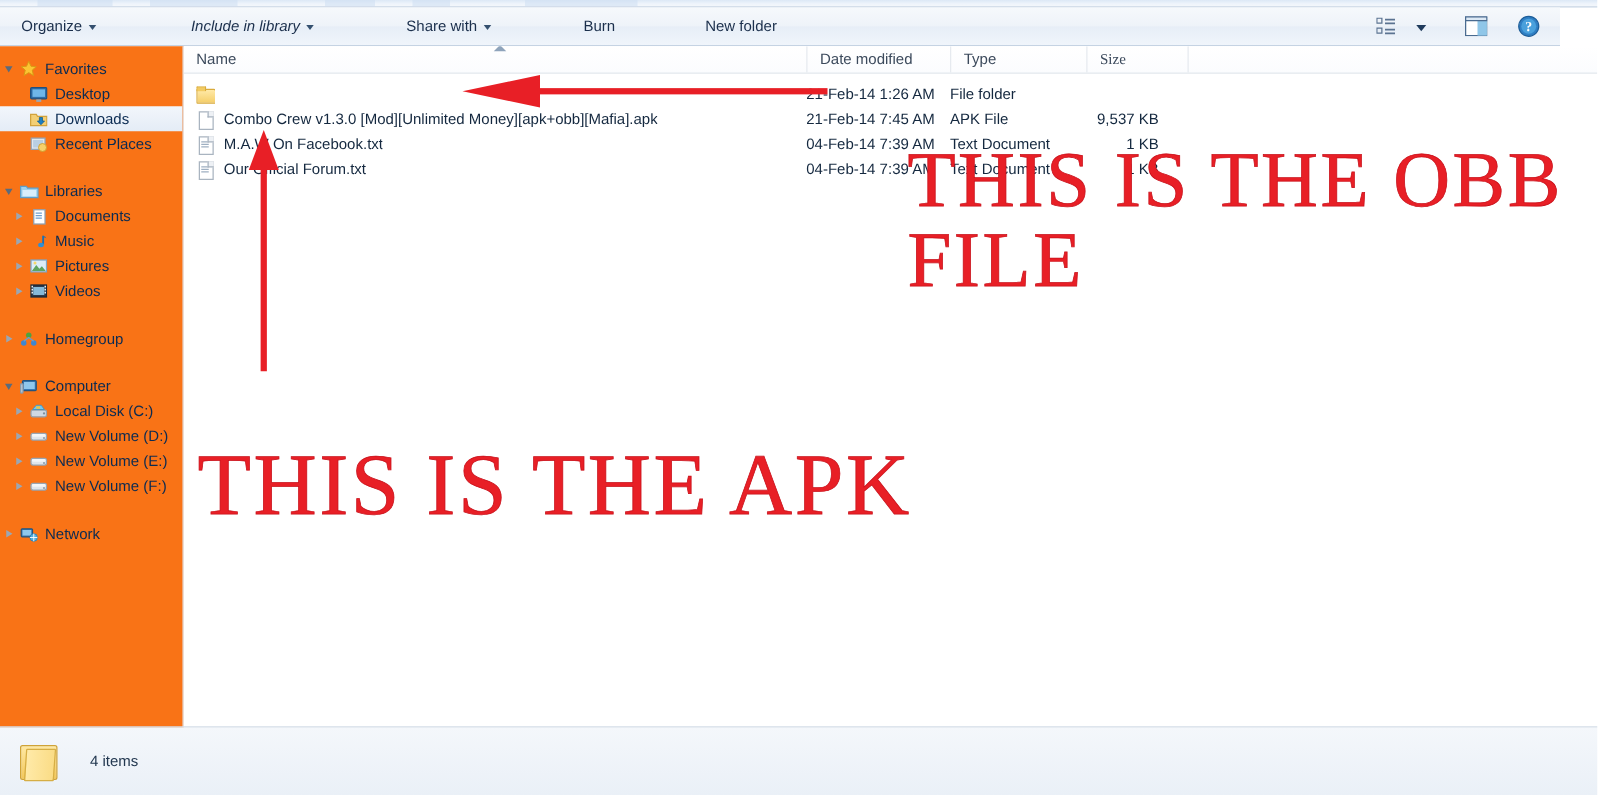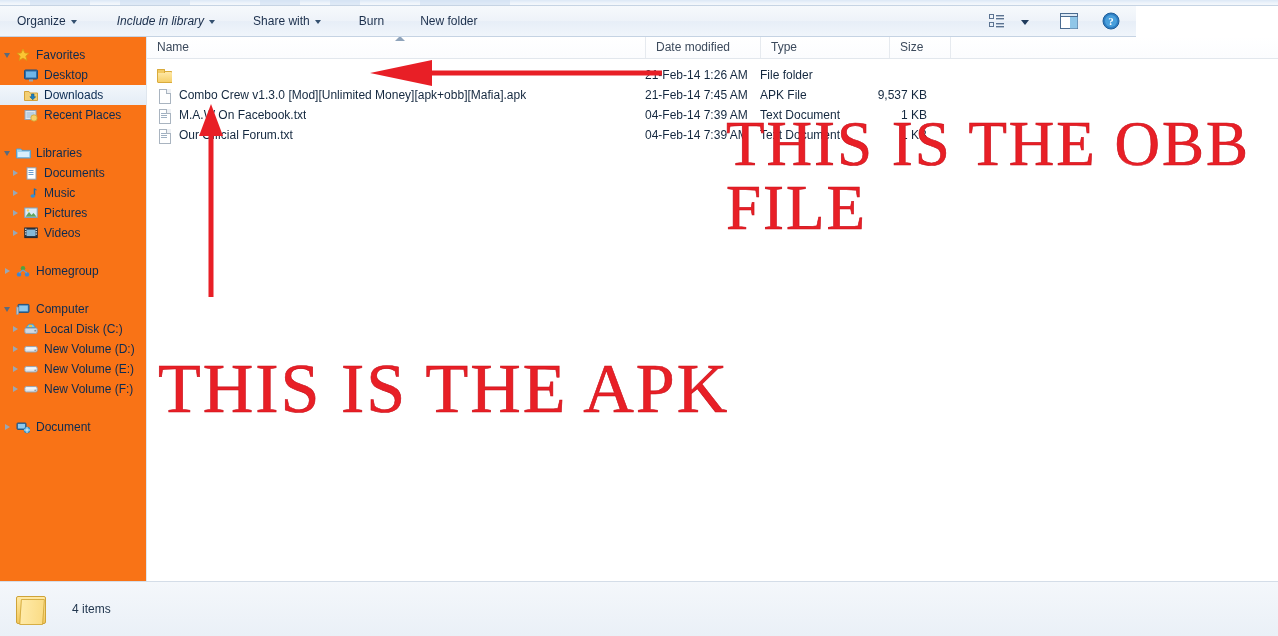--- a/index.html
+++ b/index.html
@@ -21,24 +21,24 @@
     background: linear-gradient(to bottom, #dce8f6 0%, #eef4fb 60%, #f4f7fb 100%);
     border-bottom: 1px solid #c6d4e4;
   }
   .topsliver .ghost {
     position: absolute; top: 0; height: 5px;
     background: #cddff2; opacity: .55;
   }
 
   
   .toolbar {
-    position: absolute; left: 0; top: 6px; width: 1136px; height: 30px;
+    position: absolute; left: 0; top: 6px; width: 1248px; height: 30px;
     background: linear-gradient(to bottom, #f6f9fc 0%, #eef3f9 48%, #e7eef7 52%, #f0f5fb 100%);
     border-bottom: 1px solid #c5d3e3;
-    display: flex; align-items: center;
+    display: flex; align-items: center; gap: 36px;
   }
   .tb-item {
     display: flex; align-items: center; gap: 5px;
     height: 24px; padding: 0 9px; margin-left: 3px;
     font-size: 12px; color: #1b2f4c; white-space: nowrap;
     border-radius: 3px; cursor: default;
   }
   .tb-item:first-child { margin-left: 8px; }
   .caret-dn {
     width: 0; height: 0; margin-top: 2px;
@@ -447,37 +447,37 @@
           <i></i>
         </span>
       <span class="nav-ico">
         <svg width="14" height="13" viewBox="0 0 14 13">
             <rect x="1" y="2" width="9" height="6.4" rx="0.8" fill="#3a7bb5" stroke="#23547e"></rect>
             <rect x="2" y="3" width="7" height="4.4" fill="#8fc8ec"></rect>
             <circle cx="11" cy="9" r="3" fill="#57b0e0" stroke="#2d83b8" stroke-width="0.8"></circle>
             <path d="M8 9 h6 M11 6 v6" stroke="#ffffff" stroke-width="0.7"></path>
           </svg>
       </span>
-      <span class="nav-lbl">Document</span>
+      <span class="nav-lbl">Network</span>
     </div>
   </div>
 
   <div class="listarea">
     <div class="colhead">
       <div class="ch first" style="left:0; width:498px;">
         <span>Name</span>
         <span class="sortmark" style="left:248px;"></span>
       </div>
       <div class="ch" style="left:498px; width:115px;">
         <span>Date modified</span>
       </div>
       <div class="ch" style="left:613px; width:109px;">
         <span>Type</span>
       </div>
-      <div class="ch" style="left:742px; width:81px;">
+      <div class="ch" style="left:722px; width:81px;font-family:Liberation Serif, serif;">
         <span>Size</span>
       </div>
       <div class="ch" style="left:803px; width:80px; border-left:1px solid #e6eaef;"></div>
     </div>
 
     <div class="rows" style="padding-top:6px;">
 
       <div class="frow">
         <div class="fcell c-name">
           <span class="ic ic-folder"></span>

